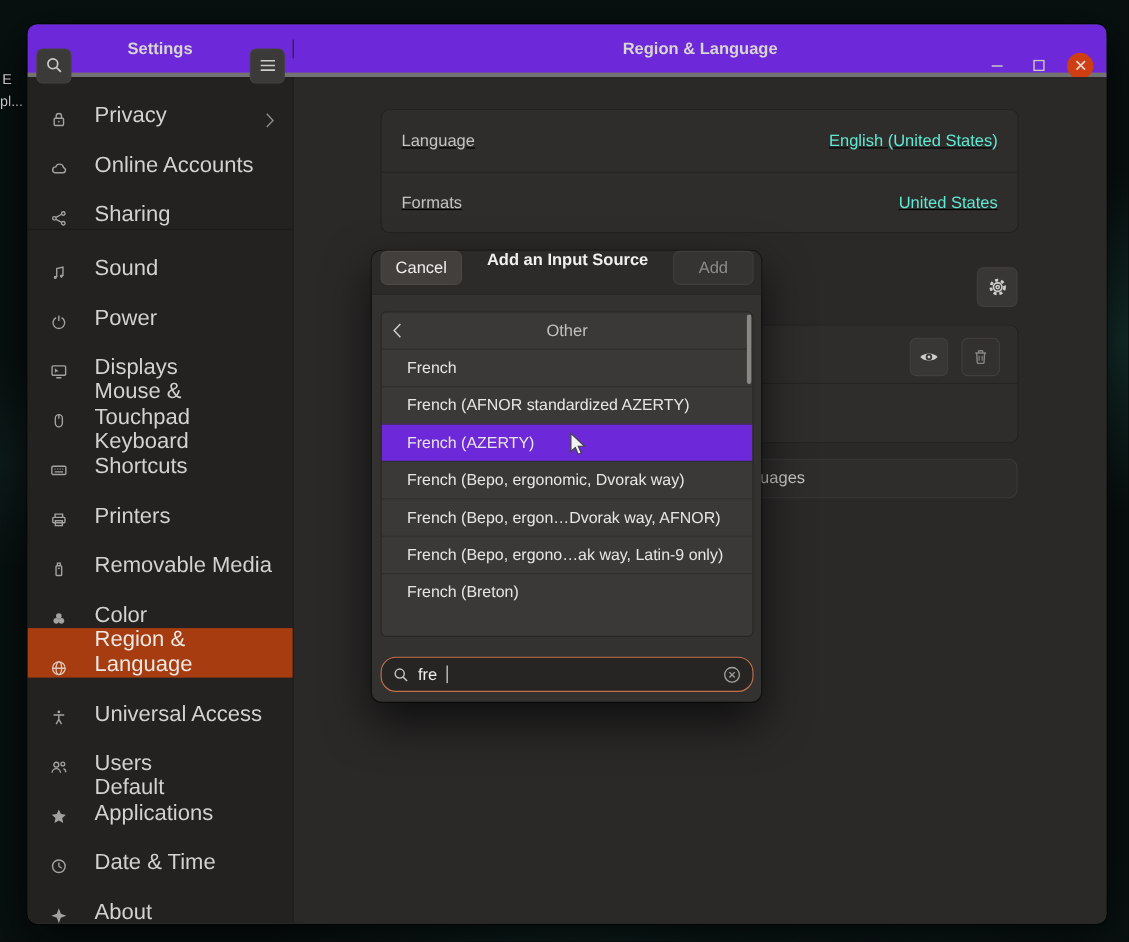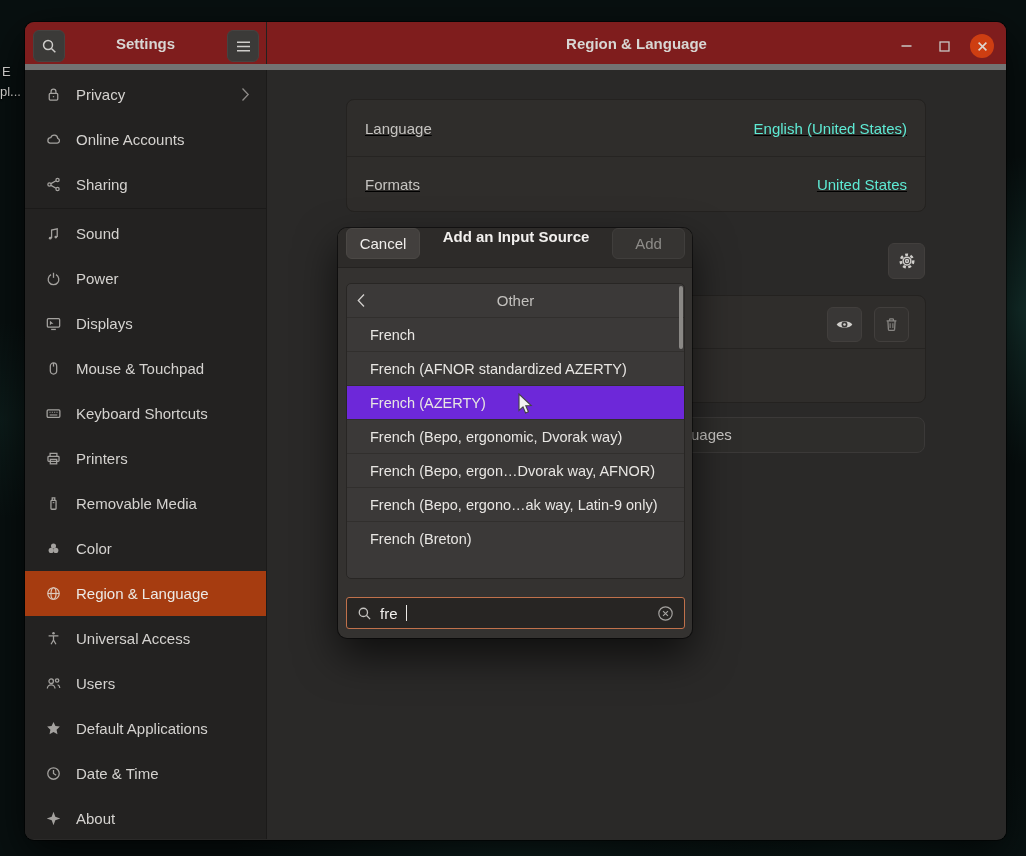--- a/index.html
+++ b/index.html
@@ -13,34 +13,34 @@
       radial-gradient(ellipse 300px 180px at 850px 840px, rgba(20,55,50,.30), transparent 70%),
       #081010;
   }
   .desk-frag { position:absolute; color:#dfdedb; font-size:13px; line-height:16px; text-shadow:0 1px 2px #000; white-space:nowrap; }
 
   
   .window { position:absolute; left:25px; top:22px; width:981px; height:818px;
     background:#2a2928; border-radius:9px; overflow:hidden;
     box-shadow:0 14px 44px rgba(0,0,0,.75), 0 0 0 1px rgba(0,0,0,.55); }
 
-  .headerbar { position:relative; height:48px; background:#7f1d1d; border-bottom:6px solid #737373; display:flex; }
+  .headerbar { position:relative; height:48px; background:#6d28d9; border-bottom:4px solid #737373; display:flex;align-items:center; }
   .hb-left { position:relative; width:242px; border-right:1px solid #232120; display:flex; align-items:center; }
   .hb-btn { position:absolute; top:8px; width:32px; height:32px; background:#3b3a38; border:1px solid #454341; border-radius:6px;
     display:flex; align-items:center; justify-content:center; color:#cfcdca; }
   .hb-title { width:100%; text-align:center; font-weight:bold; font-size:15px; color:#d8d6d3; }
   .hb-right { position:relative; flex:1; display:flex; align-items:center; justify-content:center; }
   .hb-page-title { font-weight:bold; font-size:15px; color:#d8d6d3; }
   .win-controls { position:absolute; right:12px; top:0; height:48px; display:flex; align-items:center; gap:14px; }
   .wc { width:24px; height:24px; display:flex; align-items:center; justify-content:center; color:#c9c7c4; }
   .wc-close { background:#ce3e12; border-radius:50%; }
 
   .body { display:flex; height:769px; }
   .sidebar { width:242px; background:#232221; border-right:1px solid #1b1a19; padding-top:2px; }
-  .sb-row { height:45px; display:flex; align-items:center; gap:14px; padding:0 16px 0 20px; color:#d4d2cf; font-size:15px; }
+  .sb-row { height:45px; display:flex; align-items:flex-end; gap:24px; padding:0 16px 0 20px; color:#d4d2cf; font-size:20px; }
   .sb-row .ic { width:17px; height:17px; flex:0 0 17px; color:#a4a29f; display:flex; }
   .sb-row.sel { background:#a63c10; color:#ece9e5; }
   .sb-row.sel .ic { color:#dcc9bd; }
   .sb-sep { height:1px; background:#1b1a19; margin:1px 0 2px 0; }
   .sb-chev { margin-left:auto; color:#8d8b88; display:flex; }
 
   .content { position:relative; flex:1; background:#2a2928; }
   .card { position:absolute; background:#2f2d2b; border:1px solid #242220; border-radius:8px; }
   .lang-card { left:79px; top:29px; width:580px; height:113px; }
   .card-row { height:56px; display:flex; align-items:center; padding:0 18px;text-decoration:underline; }
@@ -70,21 +70,21 @@
     color:#8e8c89; font-size:15px; display:flex; align-items:center; justify-content:center; }
   .dlg-list { position:relative; margin:15px 7px 0 8px; height:296px; background:#3b3938;
     border:1px solid #282624; border-radius:5px; overflow:hidden; }
   .dlg-lhead { position:relative; height:33px; display:flex; align-items:center; justify-content:center;
     color:#c2c0bd; font-size:15px; }
   .dlg-back { position:absolute; left:9px; top:0; height:33px; display:flex; align-items:center; color:#d2d0cd; }
   .dlg-row { height:34px; display:flex; align-items:center; padding:0 10px 0 23px; border-top:1px solid #312f2d;
     color:#e8e6e3; font-size:14.5px; white-space:nowrap; }
   .dlg-row.hover { background:#6d28d9;text-align:center; }
   .scroll-thumb { position:absolute; right:1px; top:2px; width:4px; height:63px; background:#8a8885; border-radius:2px; }
-  .dlg-search { margin:18px 7px 0 8px; height:32px; background:#272523; border:1.5px solid #c0714b; border-radius:3px;
+  .dlg-search { margin:18px 7px 0 8px; height:32px; background:#272523; border:1.5px solid #c0714b; border-radius:14px;
     display:flex; align-items:center; padding:0 10px; gap:8px; }
   .dlg-search .txt { color:#f0eeec; font-size:15px; }
   .caret { width:1.5px; height:16px; background:#eceae7; }
   .clear-btn { margin-left:auto; display:flex; color:#a5a3a0; }
 
   .cursor { position:absolute; left:517px; top:393px; z-index:50; }
 
   svg { display:block; }
 </style>
 </head>

